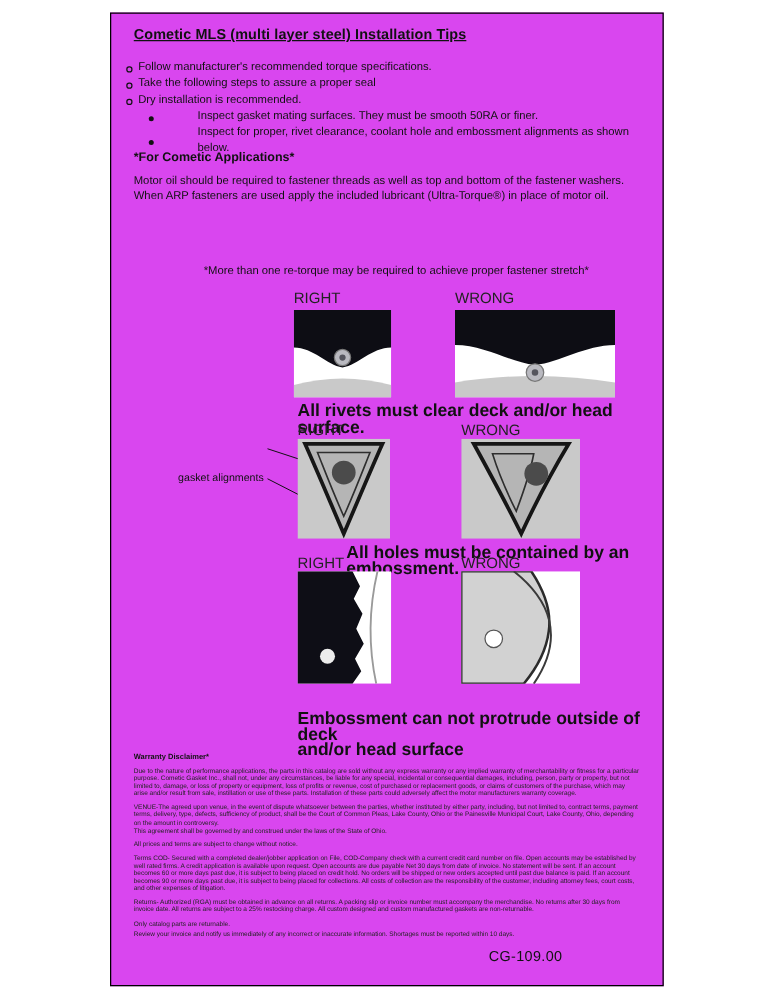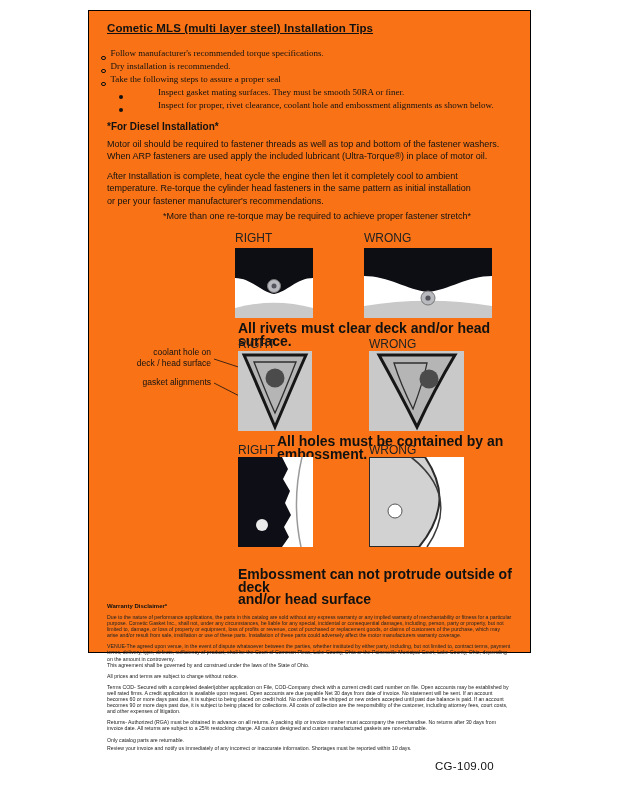--- a/index.html
+++ b/index.html
@@ -1,77 +1,74 @@
 <!DOCTYPE html>
 <html><head>
 <meta charset="utf-8">
 <style>
   * { margin:0; padding:0; box-sizing:border-box; }
   html,body { width:618px; height:800px; background:#ffffff; }
   body { font-family:"Liberation Sans", sans-serif; color:#111; position:relative; overflow:hidden; }
-  .sheet { position:absolute; left:88px; top:10px; width:443px; height:643px; border:1px solid #000; background:#f97316; }
+  .sheet { position:absolute; left:88px; top:10px; width:443px; height:779px; border:1px solid #000; background:#d946ef; }
   .abs { position:absolute; }
   .title { left:18px; top:11px; font-size:11.5px; font-weight:bold; text-decoration:underline; letter-spacing:0.1px; }
   .bullets { left:12px; top:36px; font-size:9px; }
-  .bullet-row { display:flex; align-items:flex-end; line-height:13px;font-family:Liberation Serif, serif; }
+  .bullet-row { display:flex; align-items:center; line-height:13px; }
   .o-bullet { width:4.5px; height:4.5px; border:1px solid #111; border-radius:50%; margin:4px 5px 0 0; flex:0 0 auto; }
   .dot-bullet { width:4px; height:4px; background:#111; border-radius:50%; margin:4.5px 5px 0 0; flex:0 0 auto; }
   .sub { margin-left:18px;gap:30px; }
   .heading { left:18px; top:110px; font-size:10px; font-weight:bold; }
   .para { left:18px; width:420px; font-size:9px; line-height:12.3px; white-space:pre-line; }
   .p1 { top:127px; }
   .p2 { top:159px; }
   .note { top:199px;text-align:center; }
   .rw-label { font-size:12px; color:#222; text-align:left; }
   .caption { font-size:14px; white-space:pre-line; line-height:12.5px;font-weight:bold; }
   .coolant-label, .embossment-label { width:104px; text-align:right; font-size:8.5px; line-height:10.5px; white-space:pre-line; color:#111; }
   .coolant-label { left:18px; top:336px; }
   .embossment-label { left:18px; top:366px; }
   .warranty { left:18px; top:592px; width:405px; }
   .w-head { font-size:6px; font-weight:bold; margin-bottom:5px; }
   .w-para { font-size:5.2px; line-height:6.1px; margin-bottom:5px; color:#222; white-space:pre-line; }
-  .footer-code { left:302px; top:749px; font-size:11.5px; letter-spacing:0.3px; color:#111;margin-left:44px; }
+  .footer-code { left:302px; top:749px; font-size:11.5px; letter-spacing:0.3px; color:#111; }
   svg { display:block; }
 </style>
 </head>
 <body>
 
 <div class="sheet">
 
   <div class="abs title">Cometic MLS (multi layer steel) Installation Tips</div>
 
   <div class="abs bullets">
     <div class="bullet-row">
       <span class="o-bullet"></span>
       <span>Follow manufacturer's recommended torque specifications.</span>
     </div>
     <div class="bullet-row">
       <span class="o-bullet"></span>
-      <span>Dry installation is recommended.</span>
+      <span>Take the following steps to assure a proper seal</span>
     </div>
     <div class="bullet-row">
       <span class="o-bullet"></span>
-      <span>Take the following steps to assure a proper seal</span>
+      <span>Dry installation is recommended.</span>
     </div>
     <div class="bullet-row sub">
       <span class="dot-bullet"></span>
       <span>Inspect gasket mating surfaces.  They must be smooth 50RA or finer.</span>
     </div>
     <div class="bullet-row sub">
       <span class="dot-bullet"></span>
       <span>Inspect for proper, rivet clearance, coolant hole and embossment alignments as shown below.</span>
     </div>
   </div>
 
-  <div class="abs heading">*For Diesel Installation*</div>
+  <div class="abs heading">*For Cometic Applications*</div>
   <div class="abs para p1">Motor oil should be required to fastener threads as well as top and bottom of the fastener washers.
 When ARP fasteners are used apply the included lubricant (Ultra-Torque®) in place of motor oil.</div>
-  <div class="abs para p2">After Installation is complete, heat cycle the engine then let it completely cool to ambient
-temperature. Re-torque the cylinder head fasteners in the same pattern as initial installation
-or per your fastener manufacturer's recommendations.</div>
   <div class="abs para note">*More than one re-torque may be required to achieve proper fastener stretch*</div>
 
   <div class="abs rw-label" style="left:146px; top:220px; width:78px;">RIGHT</div>
   <div class="abs rw-label" style="left:275px; top:220px; width:128px;">WRONG</div>
 
   <svg class="abs" style="left:146px; top:237px;" width="78" height="70" viewBox="0 0 78 70">
     <rect width="78" height="70" fill="#ffffff"></rect>
     <path d="M0,70 L0,60 C26,53 52,53 78,60 L78,70 Z" fill="#c9c9c9"></path>
     <path d="M0,0 H78 V30 C62,30 52,44 39,46 C26,44 16,30 0,30 Z" fill="#0d0d14"></path>
     <circle cx="39" cy="38" r="6.5" fill="#b9b9c0" stroke="#777" stroke-width="1"></circle>
@@ -84,22 +81,20 @@
     <path d="M0,0 H128 V28 C104,28 84,42 64,44 C44,42 24,28 0,28 Z" fill="#0d0d14"></path>
     <circle cx="64" cy="50" r="7" fill="#b9b9c0" stroke="#777" stroke-width="1"></circle>
     <circle cx="64" cy="50" r="2.6" fill="#55555e"></circle>
   </svg>
 
   <div class="abs caption" style="left:149px; top:311px;">All rivets must clear deck and/or head surface.</div>
 
   <div class="abs rw-label" style="left:149px; top:326px; width:74px;">RIGHT</div>
   <div class="abs rw-label" style="left:280px; top:326px; width:95px;">WRONG</div>
 
-  <div class="abs coolant-label">coolant hole on
-deck / head surface</div>
   <div class="abs embossment-label">gasket alignments</div>
 
   <svg class="abs" style="left:124px; top:334px;" width="66" height="66" viewBox="0 0 66 66">
     <line x1="1" y1="14" x2="62" y2="34" stroke="#111" stroke-width="0.8"></line>
     <line x1="1" y1="38" x2="44" y2="60" stroke="#111" stroke-width="0.8"></line>
   </svg>
 
   <svg class="abs" style="left:149px; top:340px;" width="74" height="80" viewBox="0 0 74 80">
     <rect width="74" height="80" fill="#c9c9c9"></rect>
     <path d="M37,76 C25,48 15,24 6,4 L68,4 C59,24 49,48 37,76 Z" fill="#b5b5b5" stroke="#161616" stroke-width="3"></path>

